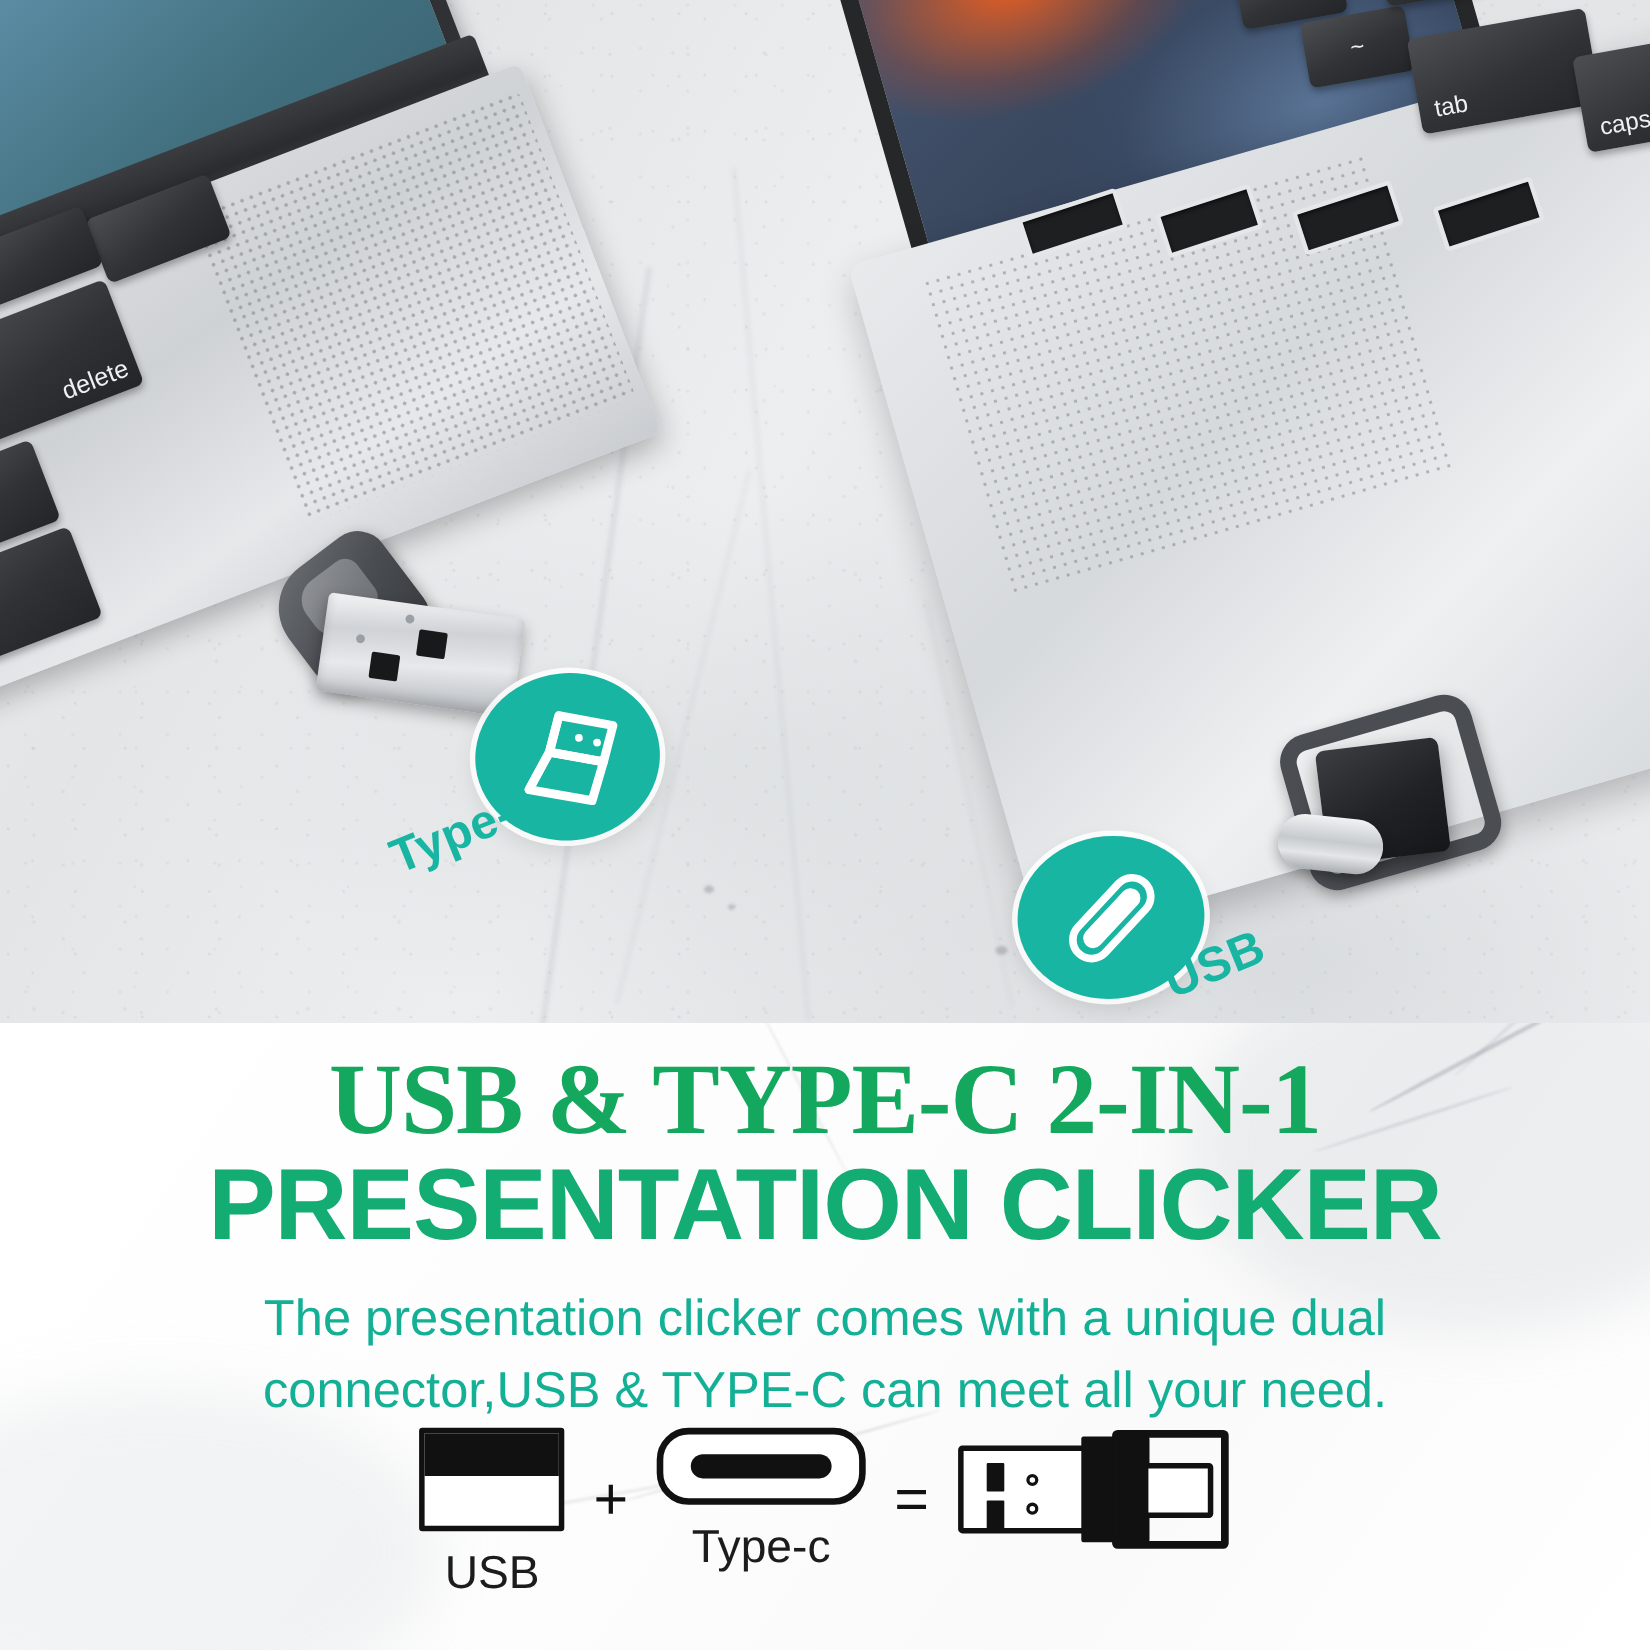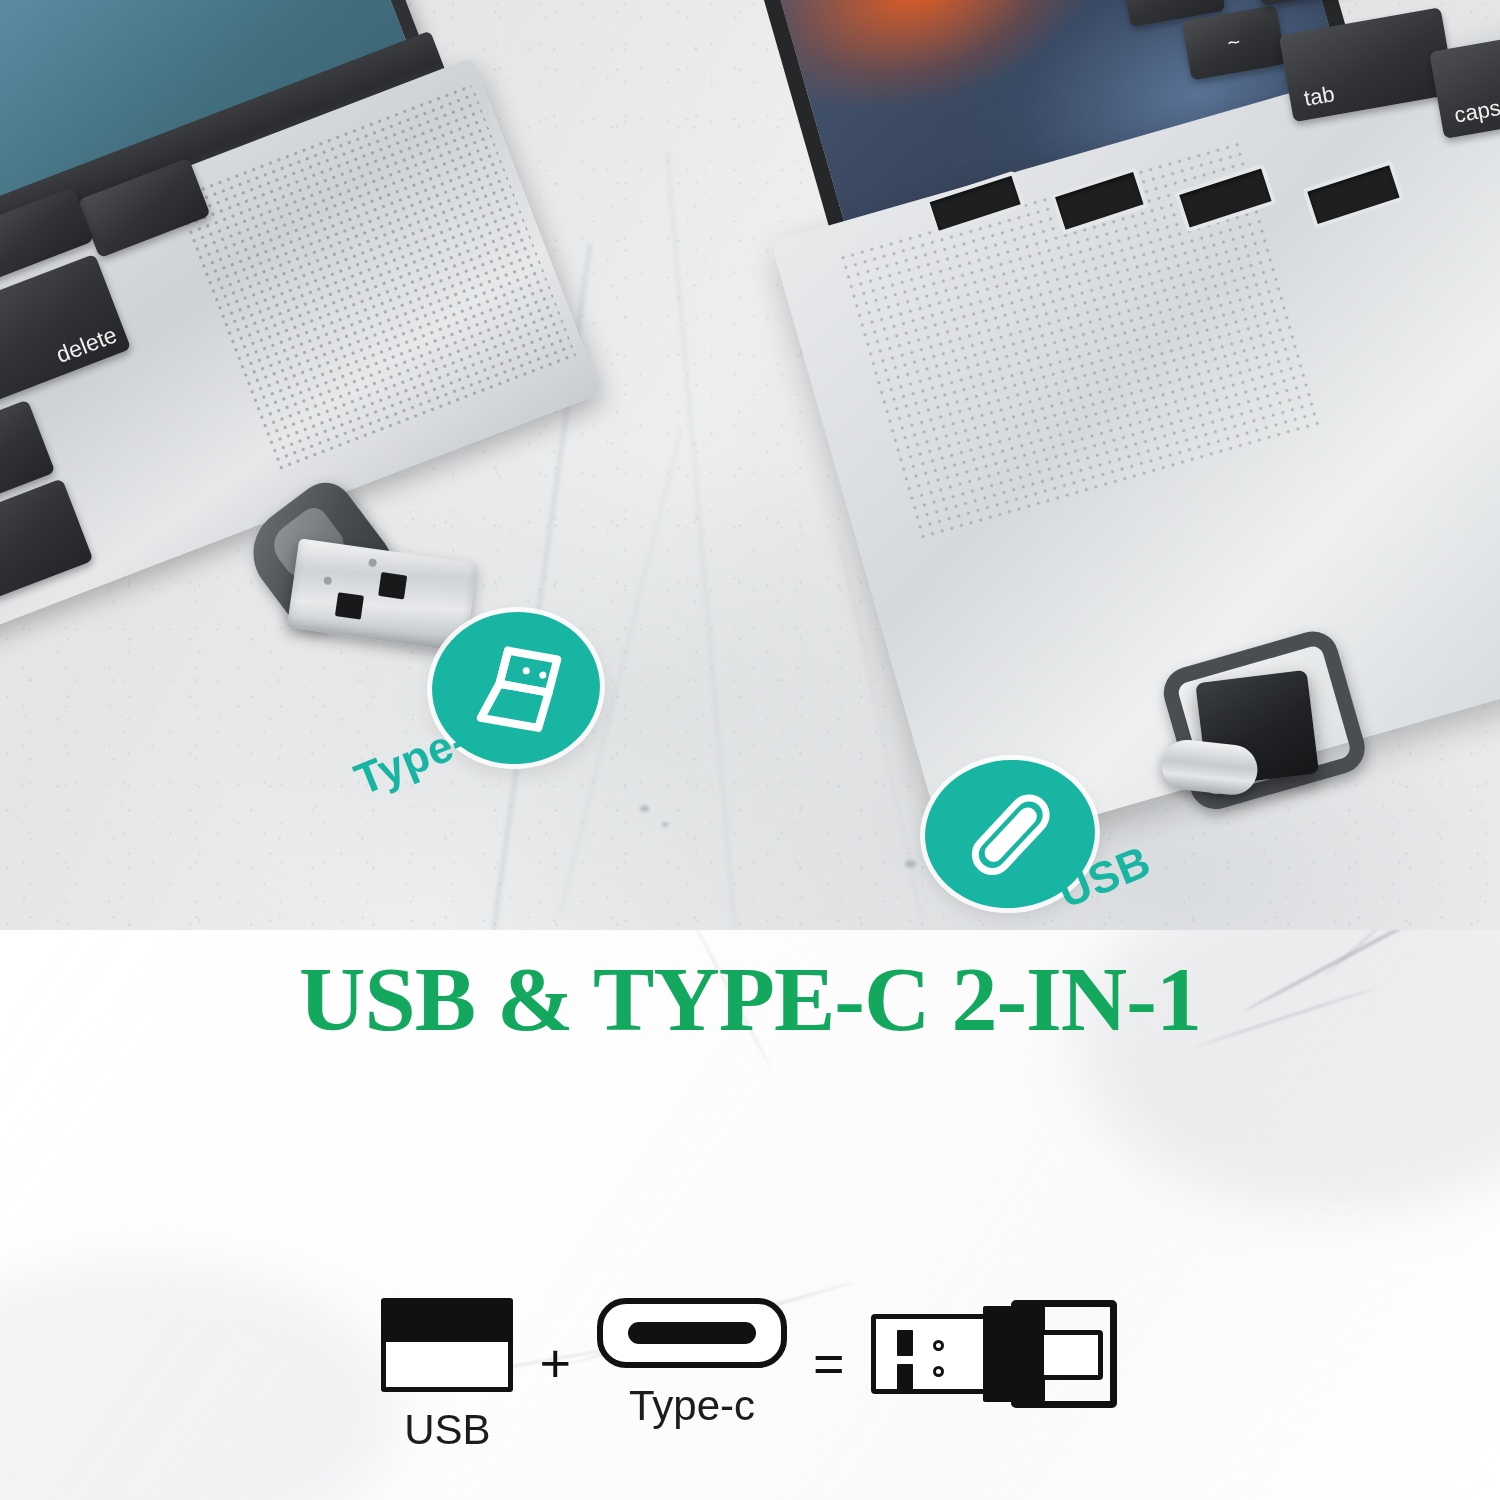--- a/index.html
+++ b/index.html
@@ -315,22 +315,24 @@
     <div class="m-wash" style="left:-120px;top:330px;width:520px;height:300px;background:rgba(200,205,210,.22);"></div>
     <div class="m-vein" style="left:1230px;top:20px;width:250px;height:4px;transform:rotate(-28deg);"></div>
     <div class="m-vein" style="left:1190px;top:86px;width:190px;height:3px;transform:rotate(-18deg);opacity:.6;"></div>
     <div class="m-vein" style="left:1300px;top:-10px;width:170px;height:3px;transform:rotate(-42deg);opacity:.5;"></div>
     <div class="m-vein" style="left:560px;top:392px;width:300px;height:3px;transform:rotate(-16deg);opacity:.55;"></div>
     <div class="m-vein" style="left:430px;top:430px;width:220px;height:3px;transform:rotate(-10deg);opacity:.4;"></div>
     <div class="m-vein" style="left:640px;top:60px;width:180px;height:3px;transform:rotate(62deg);opacity:.35;"></div>
 
     <div class="headline">
       <span class="l1" style="color: rgb(20, 168, 95);">USB &amp; TYPE-C 2-IN-1</span>
-    </div>
-
+      <span class="l2" style="color: rgb(19, 172, 114);">PRESENTATION CLICKER</span>
+    </div>
+
+    <div class="subhead" style="color: rgb(20, 176, 150);">The presentation clicker comes with a unique dual connector,USB &amp; TYPE-C can meet all your need.</div>
 
     <div class="formula">
       <div class="f-item">
         <div class="usb-glyph"></div>
         <div class="f-label">USB</div>
       </div>
 
       <div class="f-op">+</div>
 
       <div class="f-item">

